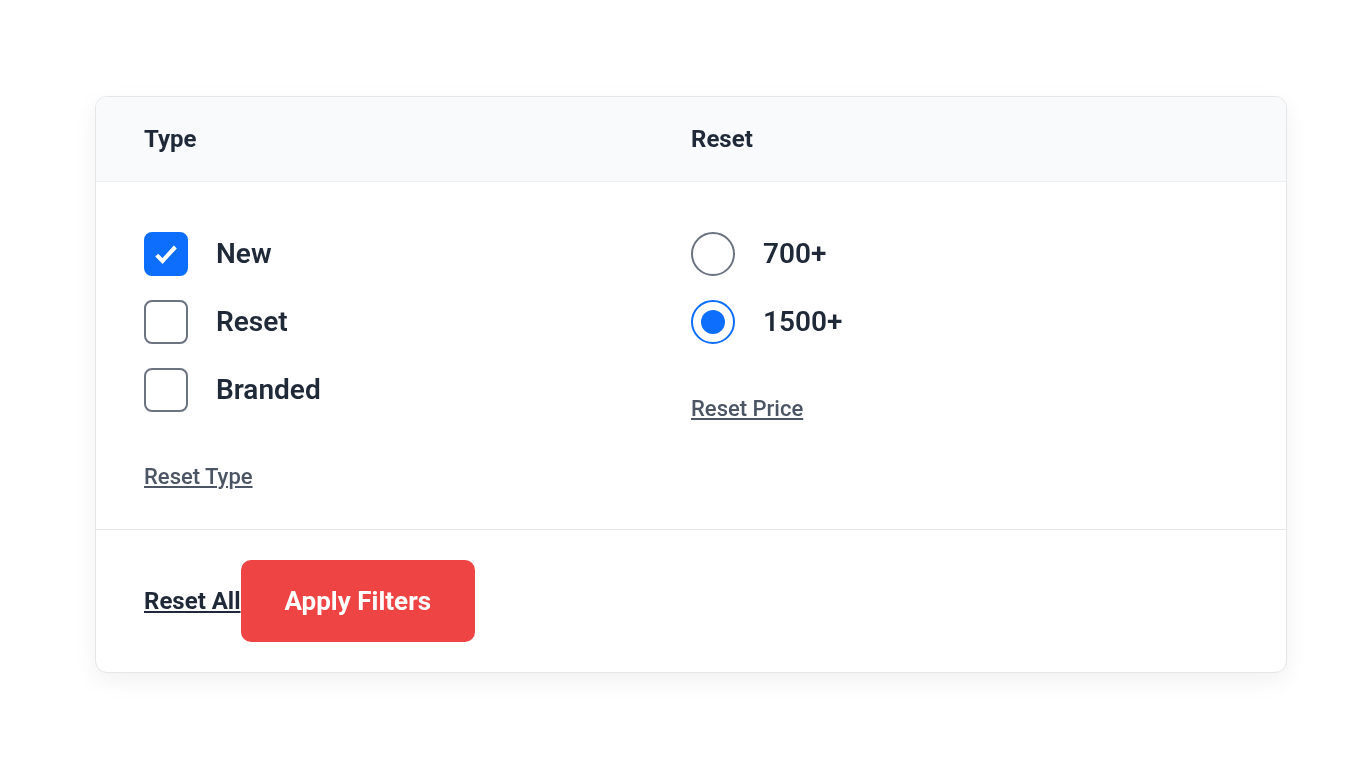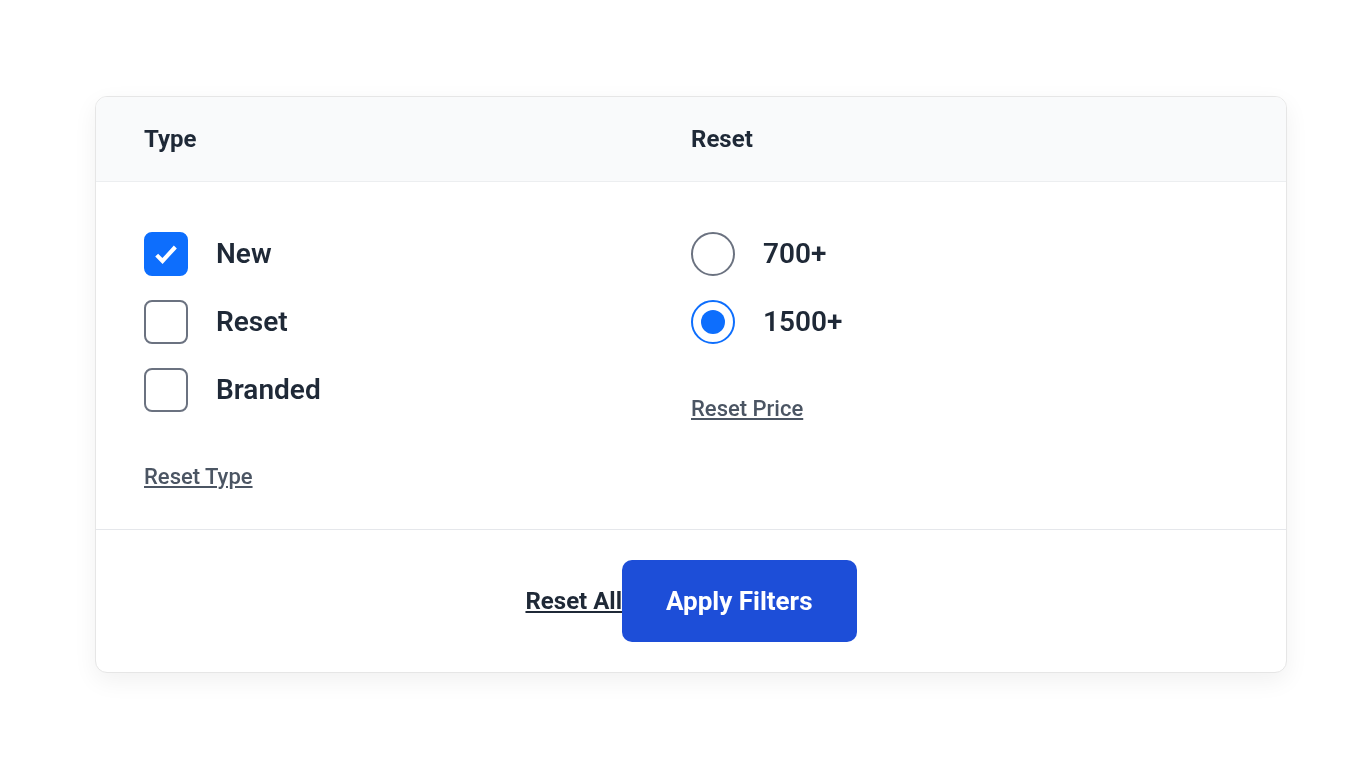--- a/index.html
+++ b/index.html
@@ -135,33 +135,33 @@
       text-decoration: underline;
       cursor: pointer;
       font-weight: 500;
     }
     
     .filter-footer {
       border-top: 1px solid #e5e7eb;
       padding: 30px 48px 30px 48px;
       display: flex;
       align-items: center;
-      justify-content: center;
+      justify-content: flex-start;
     }
     
     .reset-all {
       font-size: 24px;
       font-weight: 700;
       color: #1f2937;
       text-decoration: underline;
       cursor: pointer;
     }
     
     .apply-btn {
-      background: #1d4ed8;
+      background: #ef4444;
       color: #ffffff;
       border: none;
       border-radius: 10px;
       padding: 26px 44px;
       font-size: 26px;
       font-weight: 700;
       cursor: pointer;
       font-family: inherit;
     }
   </style>

